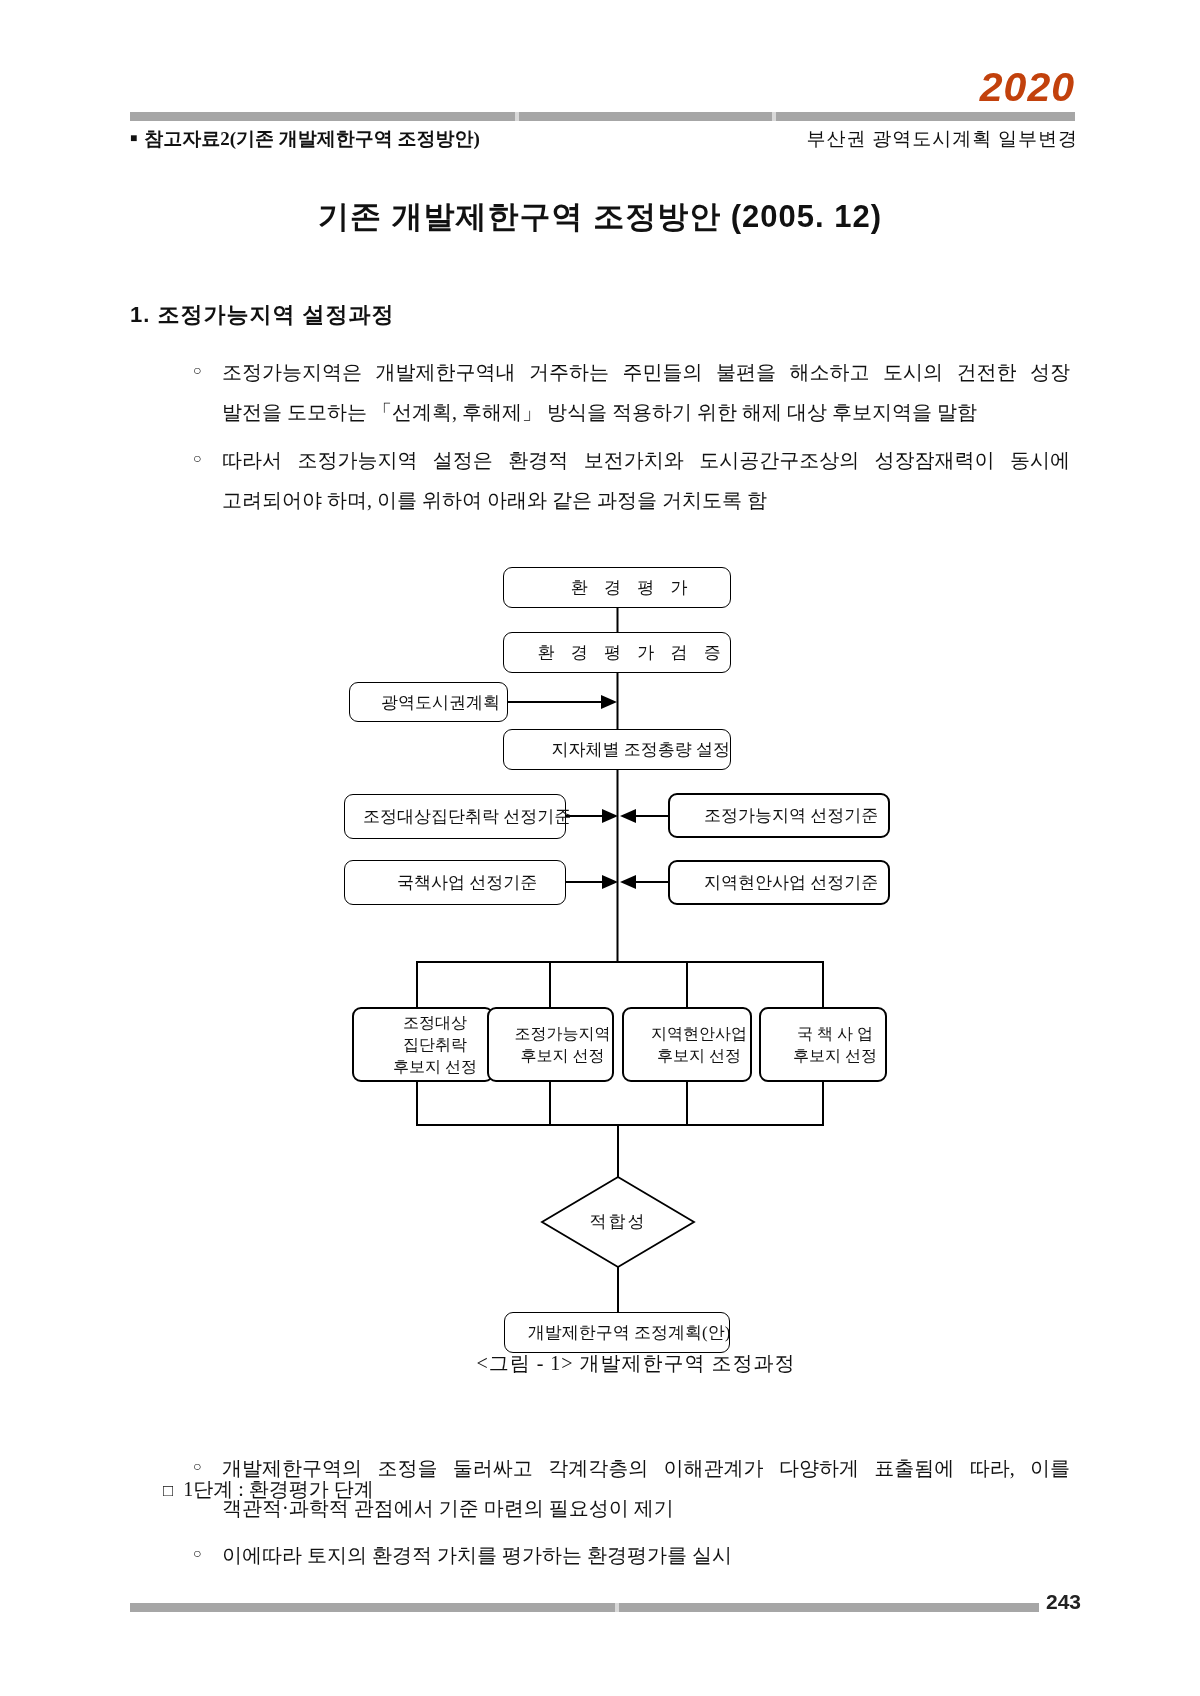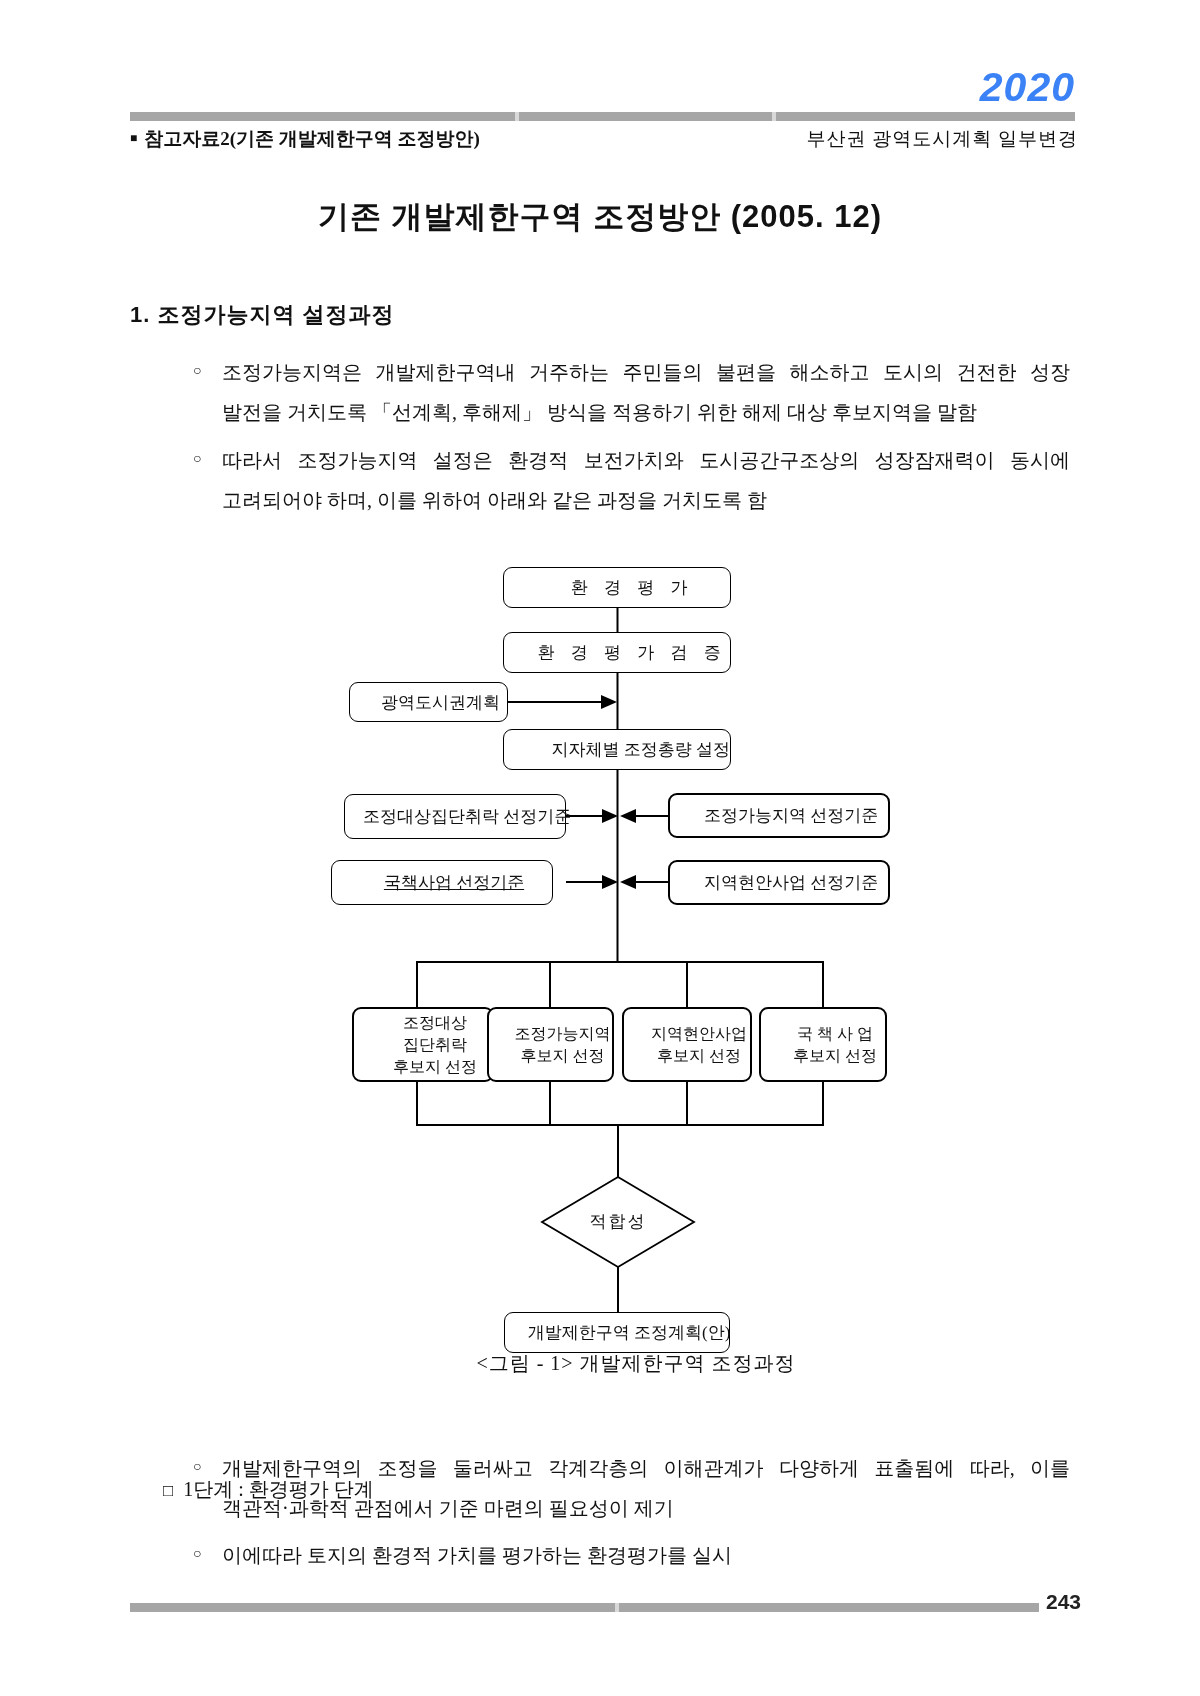--- a/index.html
+++ b/index.html
@@ -4,21 +4,21 @@
 <style>
   html,body{margin:0;padding:0;background:#fff;}
   .page{
     position:relative; width:1200px; height:1696px; background:#ffffff;
     font-family:"Liberation Serif","DejaVu Serif",serif; color:#111; overflow:hidden;
   }
   
   .year-badge{
     position:absolute; top:64px; right:125px;
     font-family:"Liberation Sans","DejaVu Sans",sans-serif;
-    font-size:41px; font-weight:bold; font-style:italic; color:#3b82f6; letter-spacing:1px;
+    font-size:41px; font-weight:bold; font-style:italic; color:#c2410c; letter-spacing:1px;
   }
   .top-bar{
     position:absolute; left:130px; top:112px; width:945px; height:9px;
     background:linear-gradient(to right,#a6a6a6 0 385px,#d9d9d9 385px 389px,#a6a6a6 389px 642px,#d9d9d9 642px 646px,#a6a6a6 646px 100%);
   }
   .header-row{position:absolute; left:130px; top:126px; width:948px; font-size:19px;}
   .header-left{position:absolute; left:0; top:0; white-space:nowrap;font-weight:bold;}
   .header-left .sq{font-size:12px; vertical-align:3px; margin-right:7px;}
   .header-right{position:absolute; right:0; top:0; white-space:nowrap; letter-spacing:1px;}
   
@@ -87,21 +87,21 @@
   </div>
 
   <div class="doc-title">기존 개발제한구역 조정방안 (2005. 12)</div>
 
   <div class="section-heading">1. 조정가능지역 설정과정</div>
 
   <div class="bullet" style="top:352px;">
     <span class="marker">○</span>
     <div class="btext">
       <div class="bline just">조정가능지역은 개발제한구역내 거주하는 주민들의 불편을 해소하고 도시의 건전한 성장</div>
-      <div class="bline">발전을 거치도록 「선계획, 후해제」 방식을 적용하기 위한 해제 대상 후보지역을 말함</div>
+      <div class="bline">발전을 도모하는 「선계획, 후해제」 방식을 적용하기 위한 해제 대상 후보지역을 말함</div>
     </div>
   </div>
   <div class="bullet" style="top:440px;">
     <span class="marker">○</span>
     <div class="btext">
       <div class="bline just">따라서 조정가능지역 설정은 환경적 보전가치와 도시공간구조상의 성장잠재력이 동시에</div>
       <div class="bline">고려되어야 하며, 이를 위하여 아래와 같은 과정을 거치도록 함</div>
     </div>
   </div>
 
@@ -152,21 +152,21 @@
     <div class="fbox" style="left:173px; top:169px; width:228px; height:41px;align-items:flex-end;">
         <span>지자체별 조정총량 설정</span>
       </div>
 
     <div class="fbox thick" style="left:338px; top:233px; width:222px; height:45px;">
         <span>조정가능지역 선정기준</span>
       </div>
     <div class="fbox" style="left:14px; top:234px; width:222px; height:45px;">
         <span>조정대상집단취락 선정기준</span>
       </div>
-    <div class="fbox" style="left:1px; top:300px; width:222px; height:45px;text-decoration:underline;">
+    <div class="fbox" style="left:14px; top:300px; width:222px; height:45px;">
         <span>국책사업 선정기준</span>
       </div>
     <div class="fbox thick" style="left:338px; top:300px; width:222px; height:45px;">
         <span>지역현안사업 선정기준</span>
       </div>
 
     <div class="fbox thick" style="left:22px; top:447px; width:142px; height:75px;">
       <span class="fline">조정대상</span>
       <span class="fline">집단취락</span>
       <span class="fline">후보지 선정</span>

